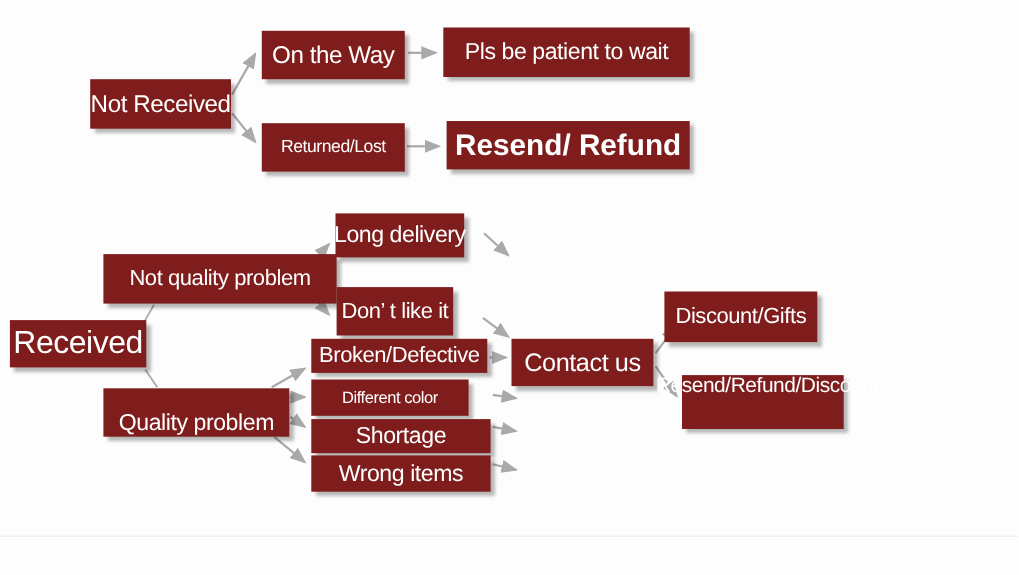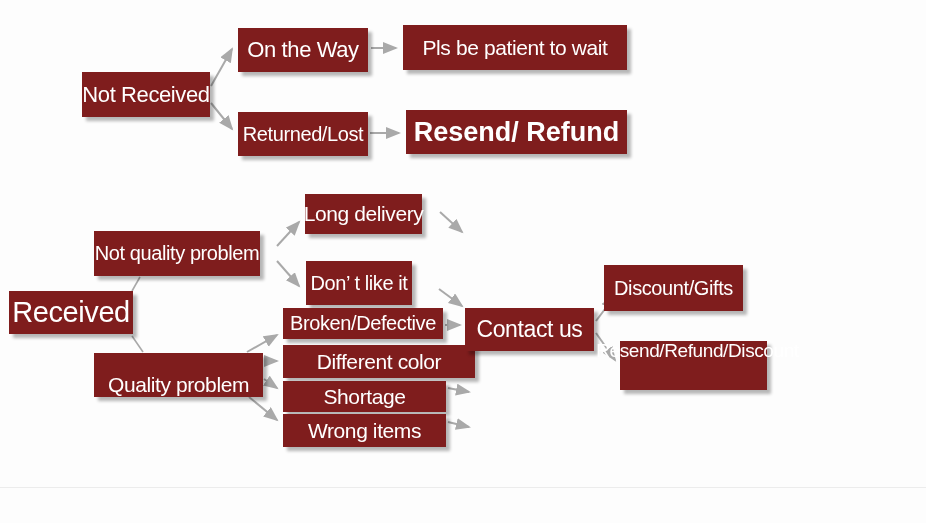--- a/index.html
+++ b/index.html
@@ -34,29 +34,29 @@
     justify-content: center;
     white-space: nowrap;
     letter-spacing: -0.4px;
     box-shadow: 4px 4px 3px rgba(0,0,0,0.28);
     box-sizing: border-box;
   }
   
   .n-not-received   { left: 82px;  top: 72px;  width: 128px; height: 45px; font-size: 22px; }
   .n-on-the-way     { left: 238px; top: 28px;  width: 130px; height: 44px; font-size: 22px; }
   .n-pls-wait       { left: 403px; top: 25px;  width: 224px; height: 45px; font-size: 21px; }
-  .n-returned-lost  { left: 238px; top: 112px; width: 130px; height: 44px; font-size: 20px; }
+  .n-returned-lost  { left: 238px; top: 112px; width: 130px; height: 44px; font-size: 16px; }
   .n-resend-refund  { left: 406px; top: 110px; width: 221px; height: 44px; font-size: 27px; font-weight: 600; letter-spacing: 0; }
   
   .n-received       { left: 9px;   top: 291px; width: 124px; height: 43px; font-size: 29px; text-align: right; }
-  .n-not-quality    { left: 94px;  top: 231px; width: 166px; height: 45px; font-size: 20px; justify-content: center; }
+  .n-not-quality    { left: 94px;  top: 231px; width: 212px; height: 45px; font-size: 20px; justify-content: center; }
   .n-long-delivery  { left: 305px; top: 194px; width: 117px; height: 40px; font-size: 21px; }
   .n-dont-like      { left: 306px; top: 261px; width: 106px; height: 44px; font-size: 20px; }
   .n-broken         { left: 283px; top: 308px; width: 160px; height: 31px; font-size: 20px; }
-  .n-different      { left: 283px; top: 345px; width: 192px; height: 33px; font-size: 21px; }
+  .n-different      { left: 283px; top: 345px; width: 143px; height: 33px; font-size: 15px; }
   .n-shortage       { left: 283px; top: 381px; width: 163px; height: 31px; font-size: 21px; }
   .n-wrong-items    { left: 283px; top: 414px; width: 163px; height: 33px; font-size: 21px; }
   .n-quality        { left: 94px;  top: 353px; width: 169px; height: 44px; font-size: 21px; align-items: flex-end; }
   .n-contact-us     { left: 465px; top: 308px; width: 129px; height: 43px; font-size: 23px; }
   .n-discount-gifts { left: 604px; top: 265px; width: 139px; height: 46px; font-size: 20px; }
   .n-resend-disc    { left: 620px; top: 341px; width: 147px; height: 49px; font-size: 19px;
                       flex-direction: row; align-items: flex-start;
                       justify-content: center; padding-left: 8px; line-height: 1.08; }
 </style>
 </head>

